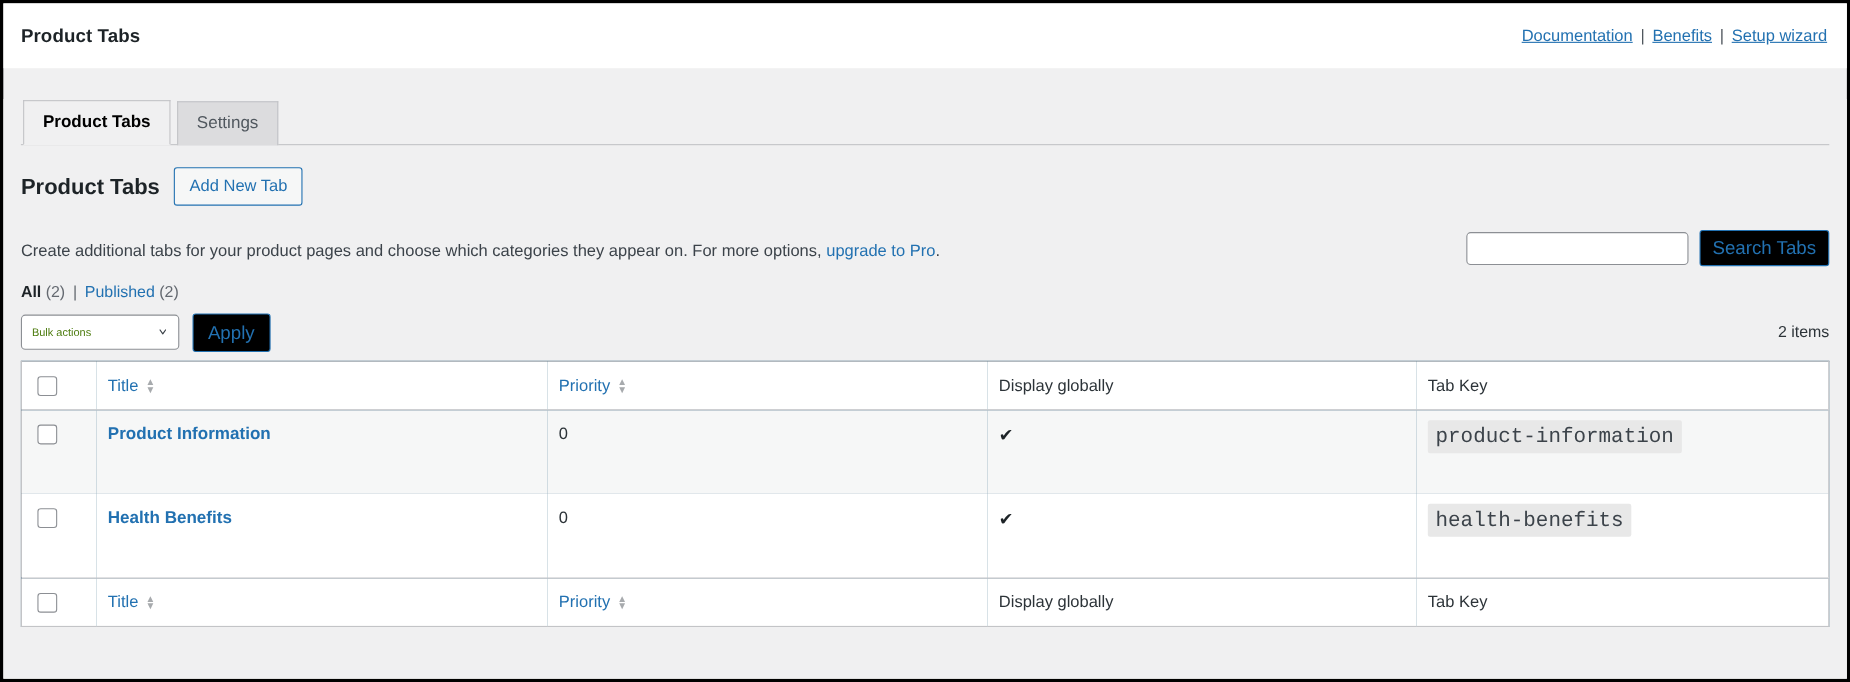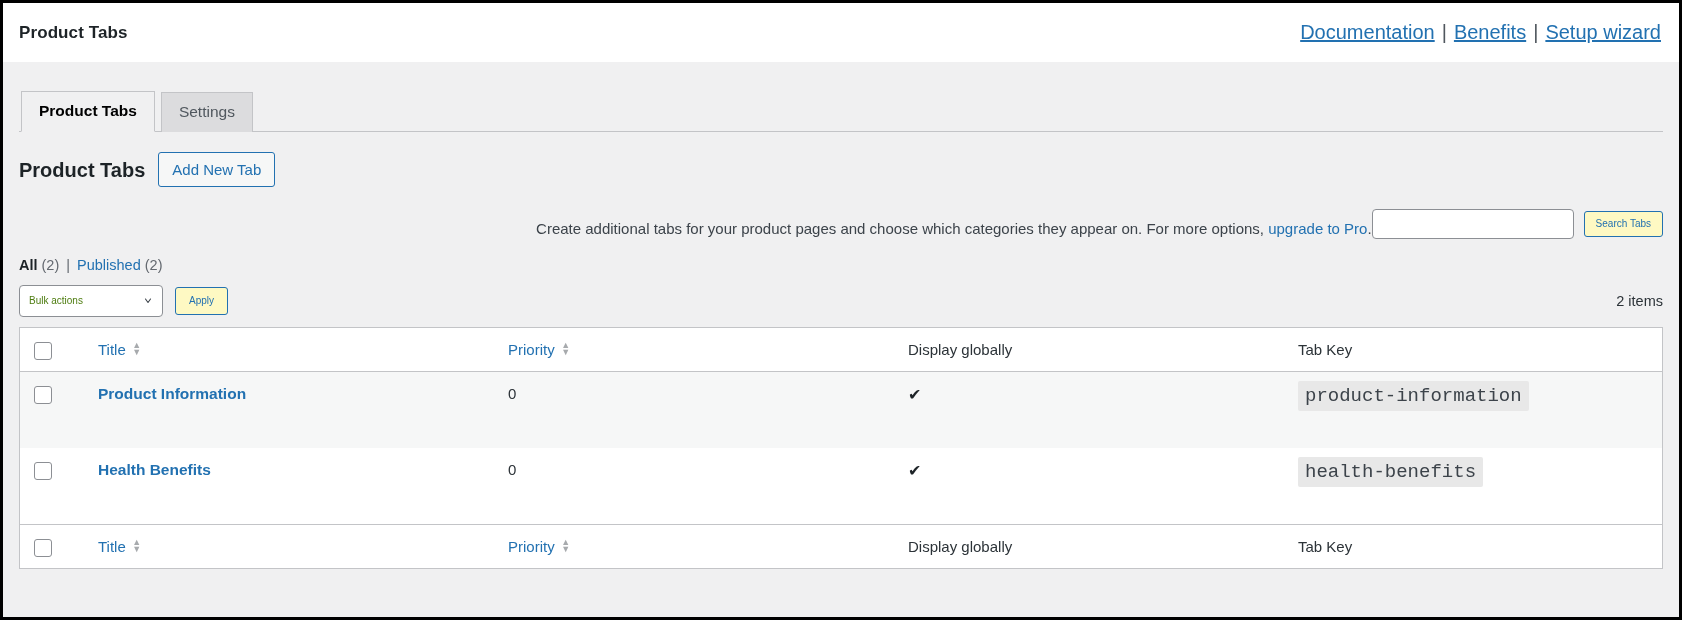--- a/index.html
+++ b/index.html
@@ -38,21 +38,21 @@
   }
   .topbar-title {
     font-size: 17px;
     font-weight: bold;
     color: #1d2327;
     letter-spacing: .1px;
   }
   .topbar-links {
     display: flex;
     align-items: flex-end;
-    font-size: 20px;
+    font-size: 15px;
     color: #2271b1;
   }
   .topbar-links a {
     color: #2271b1;
     text-decoration: underline;
     cursor: pointer;
   }
   .topbar-links .sep {
     color: #50575e;
     margin: 0 7px;
@@ -108,41 +108,41 @@
   }
   .page-title {
     font-size: 20px;
     font-weight: bold;
     color: #1d2327;
     margin-right: 13px;
     line-height: 1.3;
   }
   .btn {
     font-family: "Liberation Sans", sans-serif;
-    font-size: 10px;
+    font-size: 17px;
     line-height: 1;
-    background: #fef9c3;
+    background: #000000;
     border: 1px solid #2271b1;
     border-radius: 3px;
     color: #2271b1;
     padding: 8px 12px;
     cursor: pointer;
     white-space: nowrap;
   }
   .btn.page-title-action {
     background: #f6f7f7;
     padding: 9px 13px;
     font-size: 15px;
   }
 
   
   .desc-row {
     display: flex;
     align-items: flex-start;
-    justify-content: flex-end;
+    justify-content: space-between;
     margin-top: 22px;
   }
   .desc-text {
     font-size: 15px;
     color: #3c434a;
     line-height: 1.5;
     padding-top: 9px;
   }
   .desc-text a {
     color: #2271b1;

